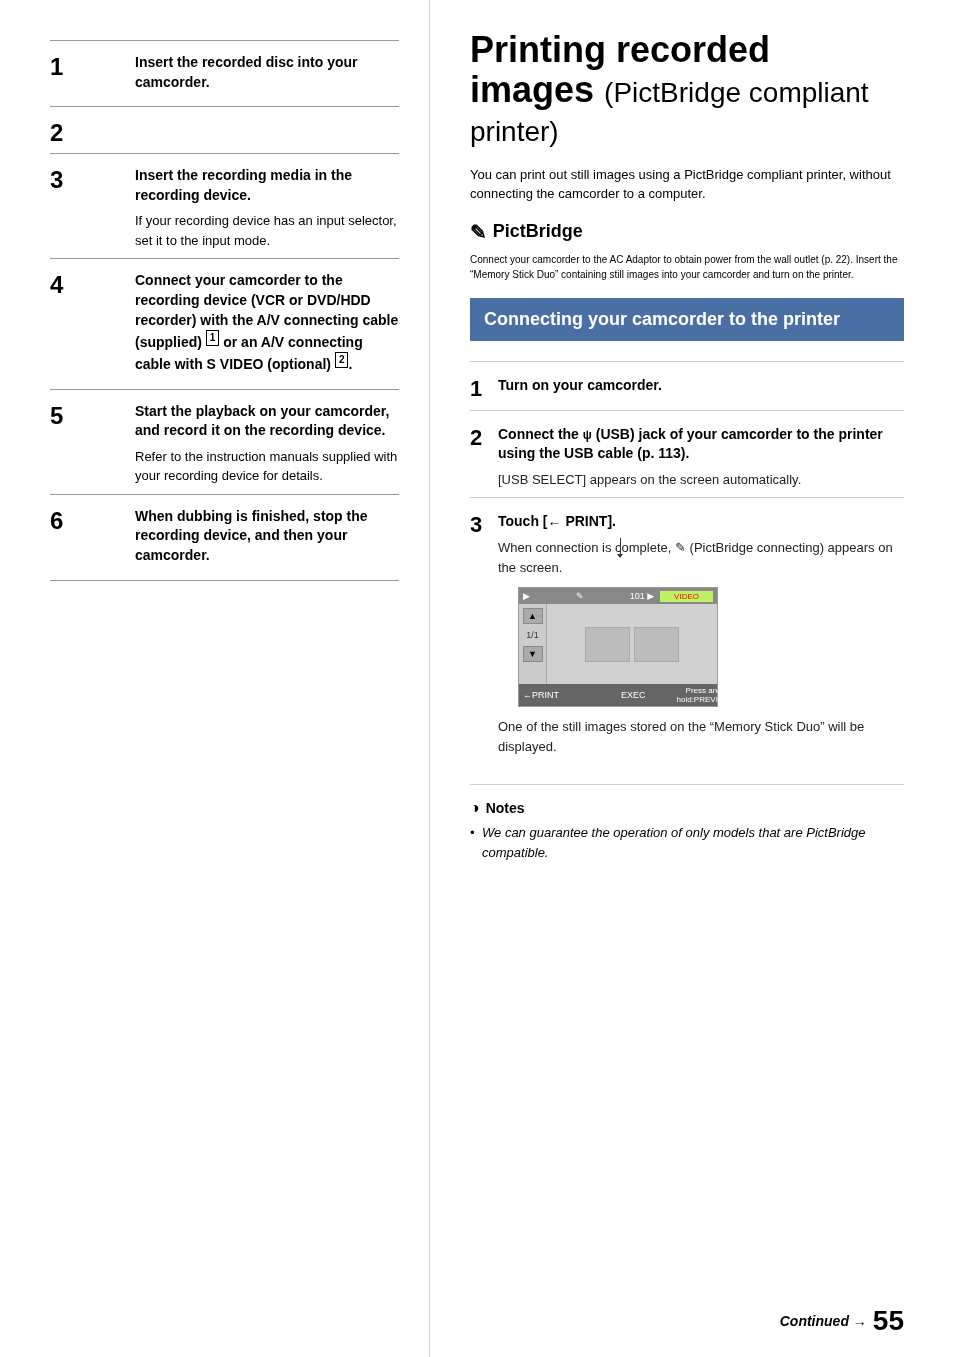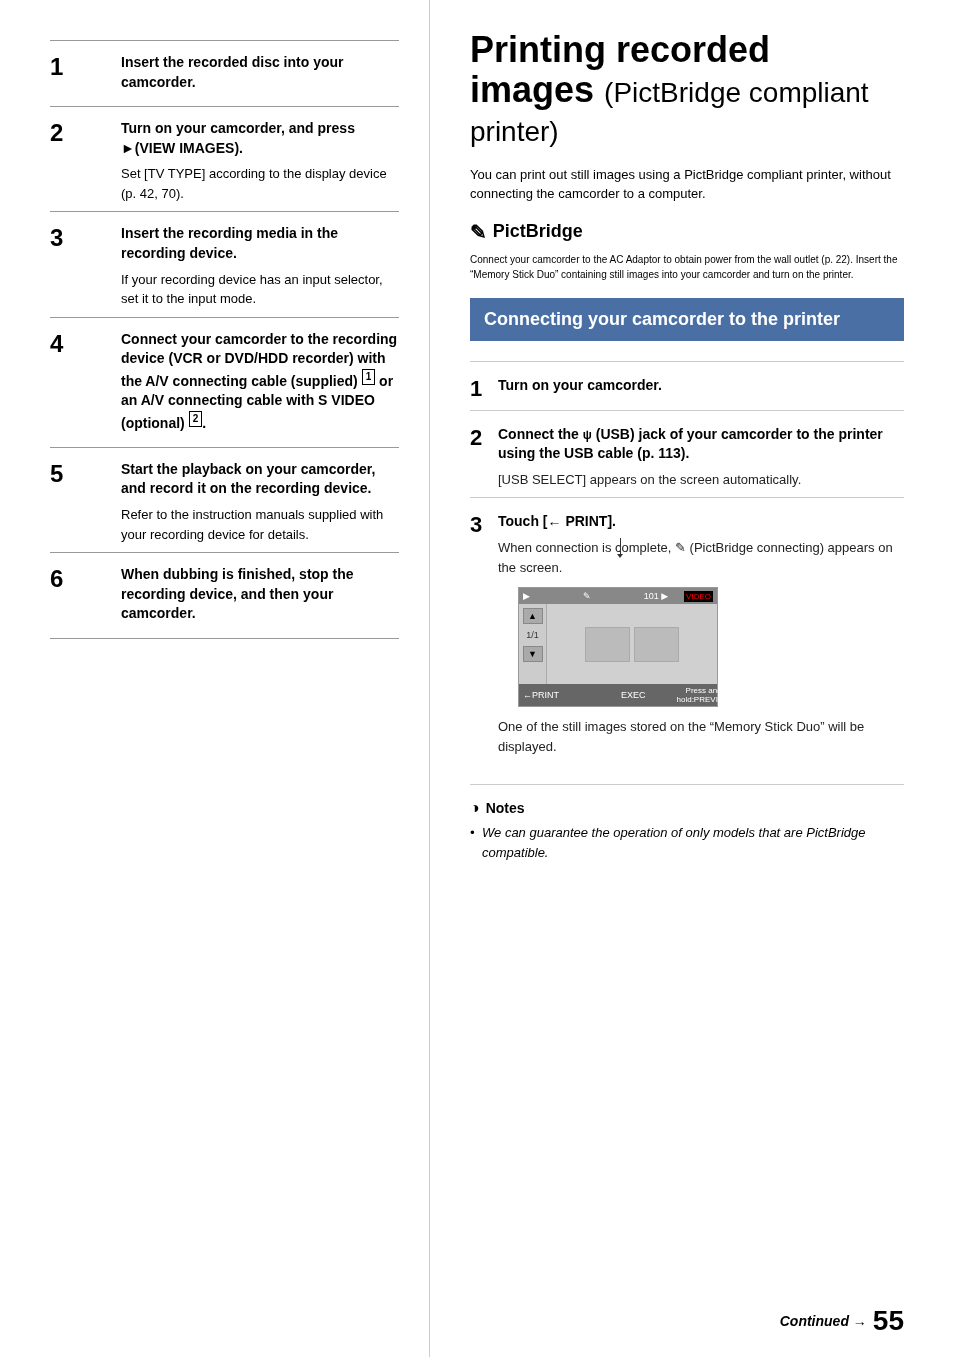--- a/index.html
+++ b/index.html
@@ -266,21 +266,21 @@
     }
     .left-step-num {
       font-size: 24px;
       font-weight: bold;
       float: left;
       width: 28px;
       line-height: 1;
       margin-top: 2px;
     }
     .left-step-content {
-      margin-left: 26px;
+      margin-left: 40px;
       padding-left: 45px;
     }
     .left-step-title {
       font-weight: bold;
       font-size: 14px;
       line-height: 1.4;
       margin-bottom: 6px;
     }
     .left-step-desc {
       font-size: 13px;
@@ -331,24 +331,20 @@
 
     <div class="left-step">
       <div class="left-step-num">1</div>
       <div class="left-step-content">
         <div class="left-step-title">Insert the recorded disc into your camcorder.</div>
       </div>
     </div>
 
     <div class="left-step">
       <div class="left-step-num">2</div>
-      <div class="left-step-content">
-        <div class="left-step-title">Turn on your camcorder, and press ►(VIEW IMAGES).</div>
-        <div class="left-step-desc">Set [TV TYPE] according to the display device (p. 42, 70).</div>
-      </div>
     </div>
 
     <div class="left-step">
       <div class="left-step-num">3</div>
       <div class="left-step-content">
         <div class="left-step-title">Insert the recording media in the recording device.</div>
         <div class="left-step-desc">If your recording device has an input selector, set it to the input mode.</div>
       </div>
     </div>
 
@@ -428,21 +424,21 @@
           </div>
         </div>
 
         <div class="screen-mockup">
           <div class="screen-toolbar">
             <span style="color:#fff;font-size:9px;">▶</span>
             <span style="flex:1"></span>
             <span style="color:#fff;font-size:9px;background:#888;padding:1px 3px;">✎</span>
             <span style="flex:1"></span>
             <span style="color:#fff;font-size:9px;">101 ▶</span>
-            <span style="color:#f00;font-size:8px;background:#000000;padding:1px 2px;margin-left:12px;">VIDEO</span>
+            <span style="color:#f00;font-size:8px;background:#bef264;padding:1px 14px;margin-left:2px;">VIDEO</span>
           </div>
           <div class="screen-body">
             <div class="screen-left-btns">
               <div class="screen-btn">▲</div>
               <div class="screen-counter">1/1</div>
               <div class="screen-btn">▼</div>
             </div>
             <div class="screen-main">
               <div class="screen-cell"></div>
               <div class="screen-cell"></div>

